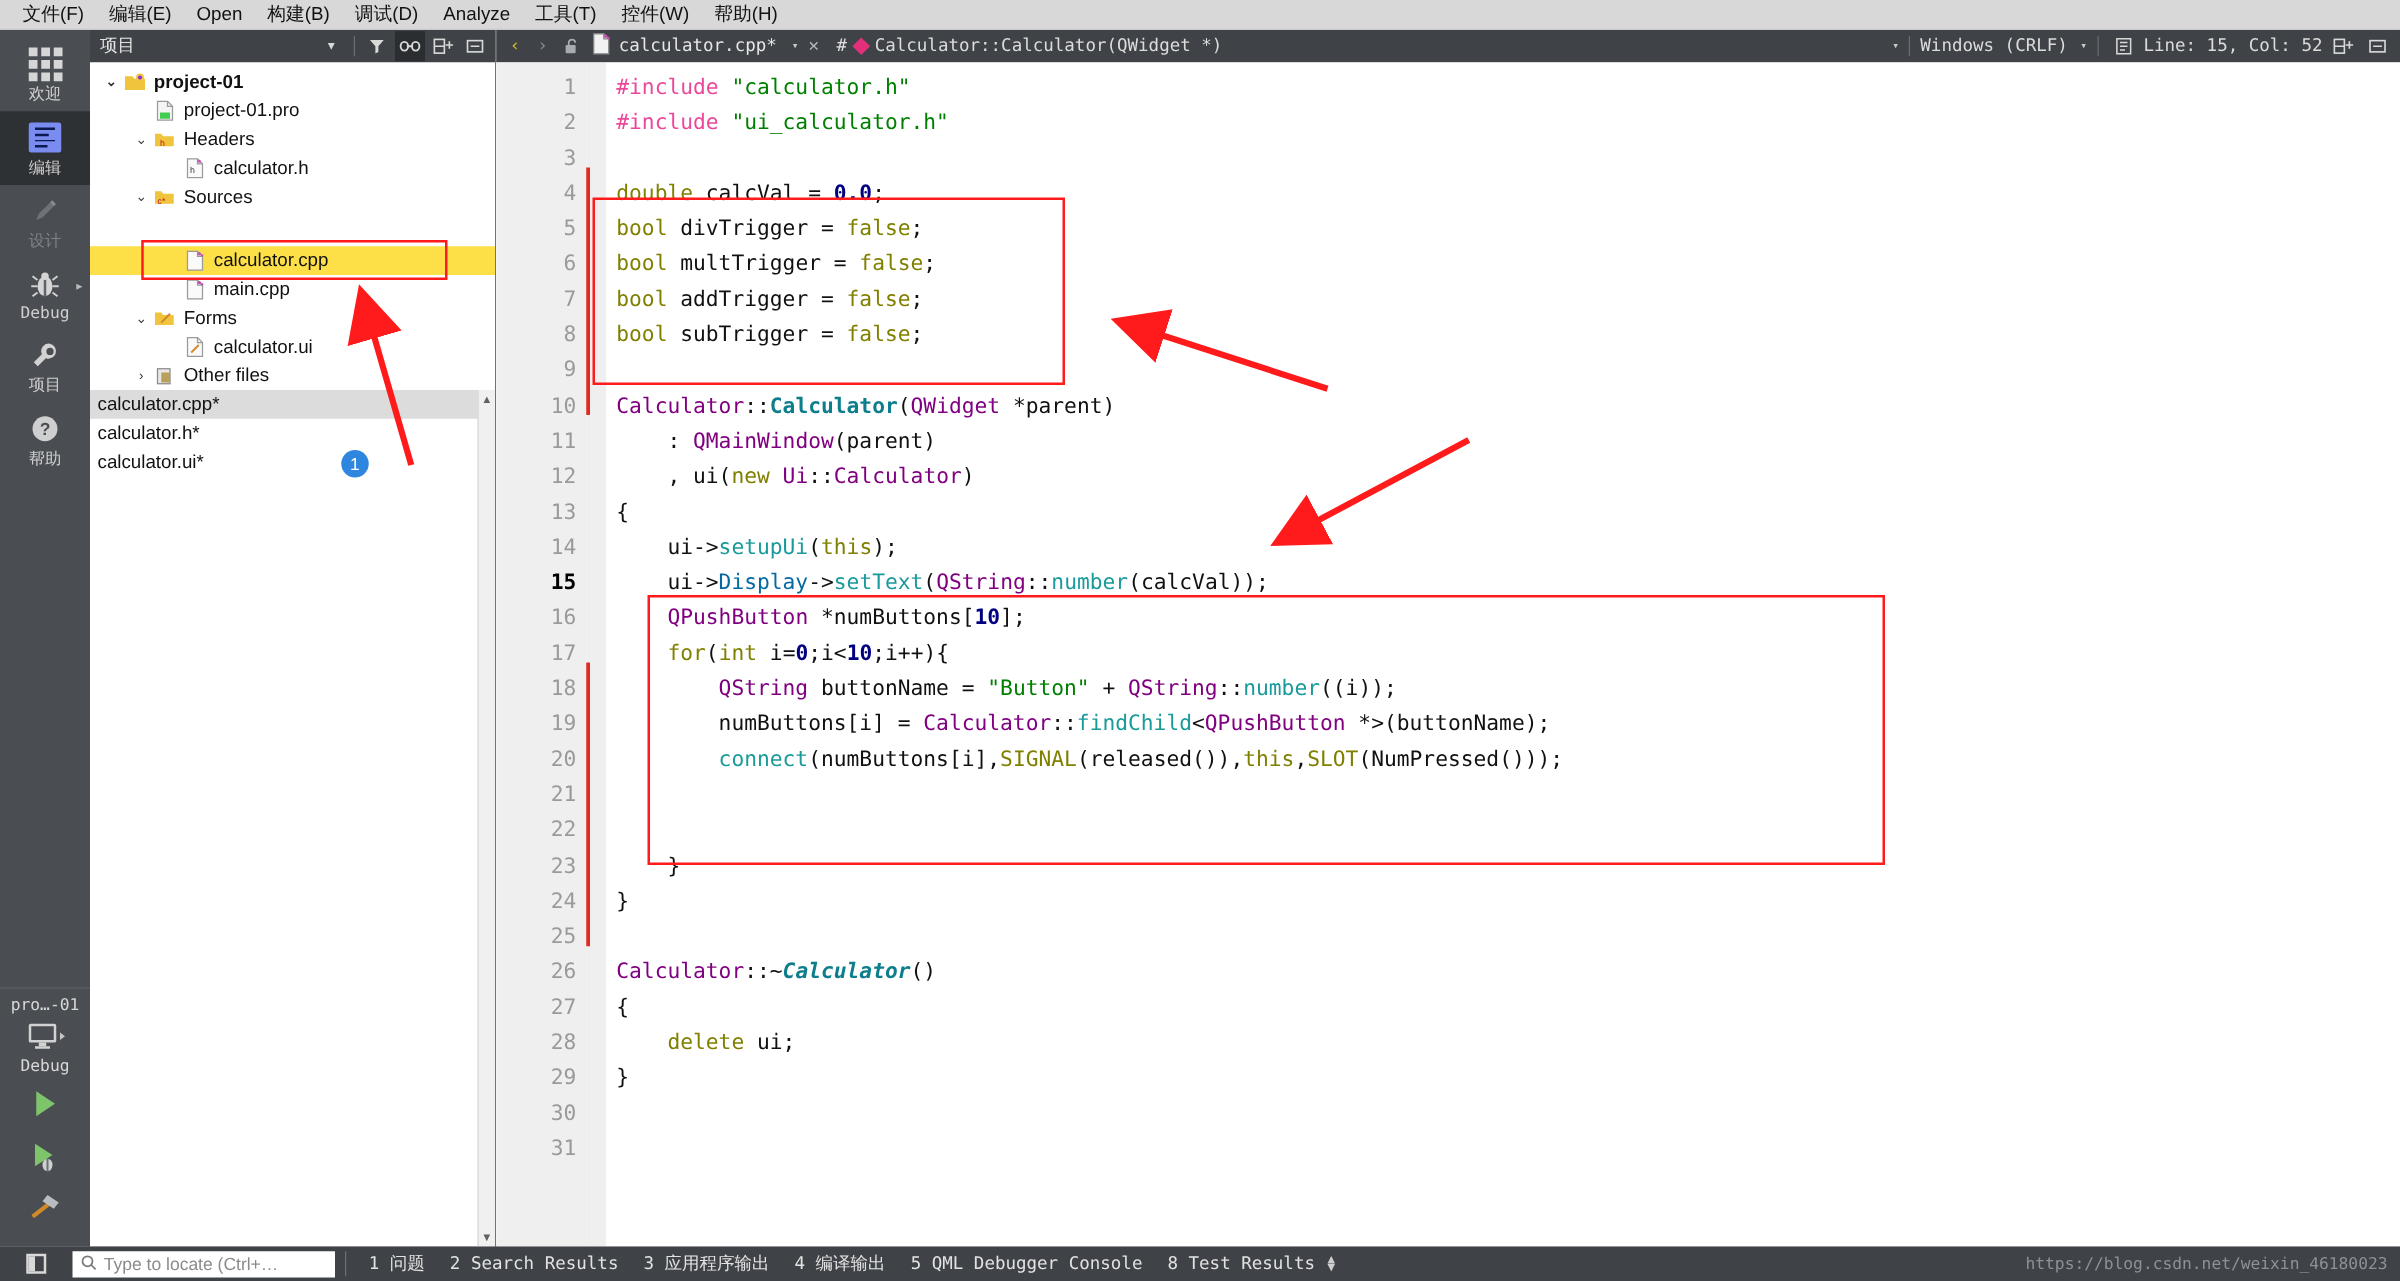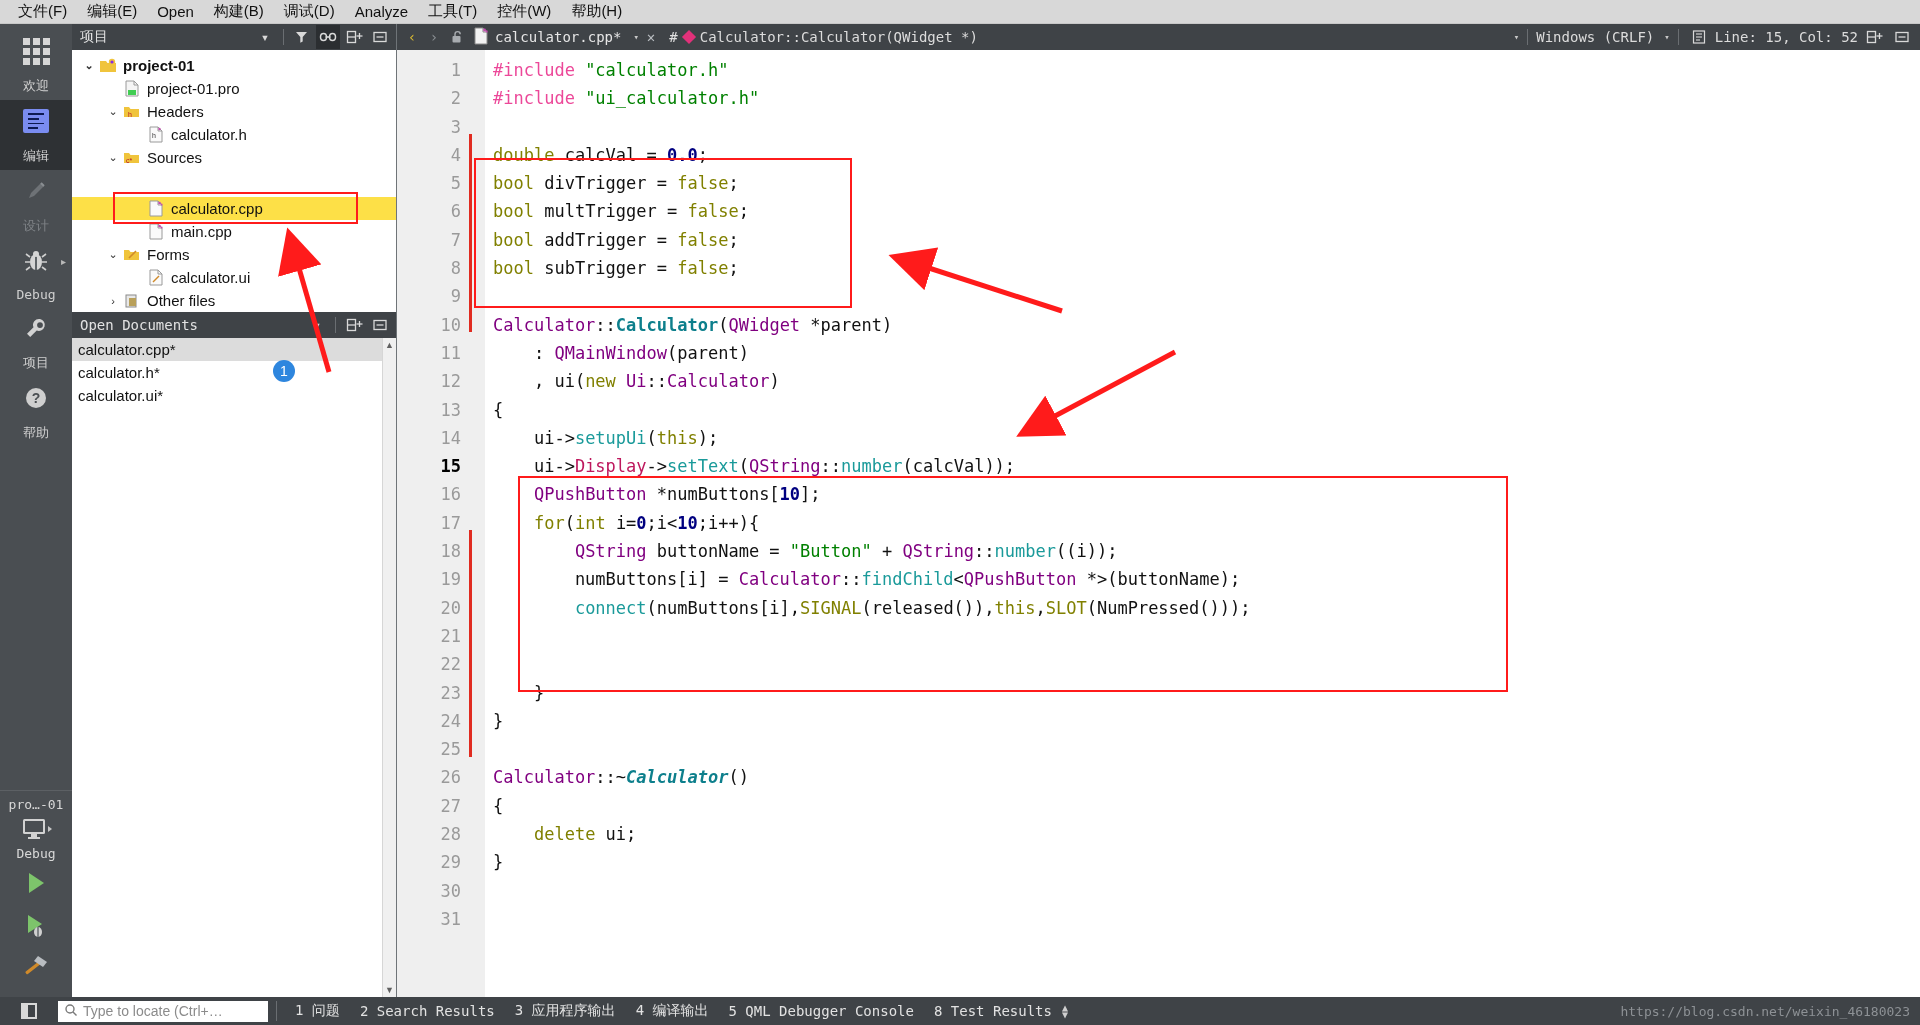--- a/index.html
+++ b/index.html
@@ -38,21 +38,21 @@
 
   
   .bodyrow { flex:1 1 auto; display:flex; min-height:0; background:#4a4e52; }
 
   
   .modebar {
     width:72px; flex:0 0 72px; background:#4a4e52; display:flex; flex-direction:column;
     align-items:center; padding-top:6px; color:#d0d0d0;
   }
   .mode { width:72px; padding:7px 0 5px 0; display:flex; flex-direction:column;
-          align-items:center; gap:12px; position:relative; }
+          align-items:center; gap:1px; position:relative; }
   .mode.active { background:#2e3134; }
   .mode .ico { height:28px; display:flex; align-items:center; justify-content:center; }
   .mode .lbl { font-size:13px; color:#cfcfcf; font-family:"Liberation Sans",sans-serif; }
   .mode.dim .lbl { color:#7e8286; }
   .mode.mono .lbl { font-family:"DejaVu Sans Mono", monospace; font-size:13px; }
   .mode .arrow { position:absolute; right:6px; top:16px; color:#b9b9b9; font-size:10px; }
   .grid9 { display:grid; grid-template-columns:repeat(3,7px); grid-template-rows:repeat(3,7px); gap:3px; }
   .grid9 i { background:#d6d6d6; display:block; width:7px; height:7px; }
   .editicon { width:26px;height:24px;background:#7a8cf0; border-radius:2px; display:flex;
               flex-direction:column; justify-content:center; gap:3px; padding:4px 5px; }
@@ -134,21 +134,21 @@
   .kw  { color:#808000; }
   .str { color:#008000; }
   .pre { color:#ec4899; }
   .typ { color:#800080; }
   .cls { color:#0d7f8c; font-weight:bold; }
   .cls-i { color:#0d7f8c; font-weight:bold; font-style:italic; }
   .fn  { color:#1a9a9a; }
   .num { color:#000080; font-weight:bold; }
   .op  { color:#111; }
   .mac { color:#808000; }
-  .fld { color:#be185d; }
+  .fld { color:#0369a1; }
 
   
   .ovl { position:absolute; inset:0; pointer-events:none; }
   .redbox { position:absolute; border:2px solid #ff1b1b; }
   .badge1 {
     position:absolute; width:22px;height:22px;border-radius:50%;
     background:#2e86de; color:#fff; font-size:14px; display:flex; align-items:center;
     justify-content:center; font-family:"Liberation Sans",sans-serif;
   }
 
@@ -450,41 +450,20 @@
               <svg width="18" height="16" viewBox="0 0 18 16">
                 <rect x="3" y="2" width="10" height="12" fill="#e8e8e8" stroke="#8a8a8a"></rect>
                 <rect x="6" y="5" width="7" height="8" fill="#b9a05a"></rect>
               </svg>
             </span>
             <span>Other files</span>
           </div>
         </div>
 
       <div class="docpanel">
-        <div class="panelhead">
-          <span class="ttl">Open Documents</span>
-          <span class="tools">
-            <span class="hbtn">▾</span>
-            <span class="sep"></span>
-            <span class="hbtn">
-              <svg width="17" height="16" viewBox="0 0 17 16">
-                <rect x="1.5" y="2.5" width="8" height="11" fill="none" stroke="#d9d9d9" stroke-width="1.3"></rect>
-                <line x1="1.5" y1="8" x2="9.5" y2="8" stroke="#d9d9d9" stroke-width="1.3"></line>
-                <line x1="13.5" y1="4" x2="13.5" y2="10" stroke="#d9d9d9" stroke-width="1.3"></line>
-                <line x1="10.5" y1="7" x2="16.5" y2="7" stroke="#d9d9d9" stroke-width="1.3"></line>
-              </svg>
-            </span>
-            <span class="hbtn">
-              <svg width="16" height="16" viewBox="0 0 16 16">
-                <rect x="2" y="3.5" width="12" height="9" fill="none" stroke="#d9d9d9" stroke-width="1.3"></rect>
-                <line x1="4.5" y1="8" x2="11.5" y2="8" stroke="#d9d9d9" stroke-width="1.3"></line>
-              </svg>
-            </span>
-          </span>
-        </div>
         <div class="doclist">
           <div id="doclist">
               <div class="docrow sel">
                 <span>calculator.cpp*</span>
               </div>
               <div class="docrow">
                 <span>calculator.h*</span>
               </div>
               <div class="docrow">
                 <span>calculator.ui*</span>

